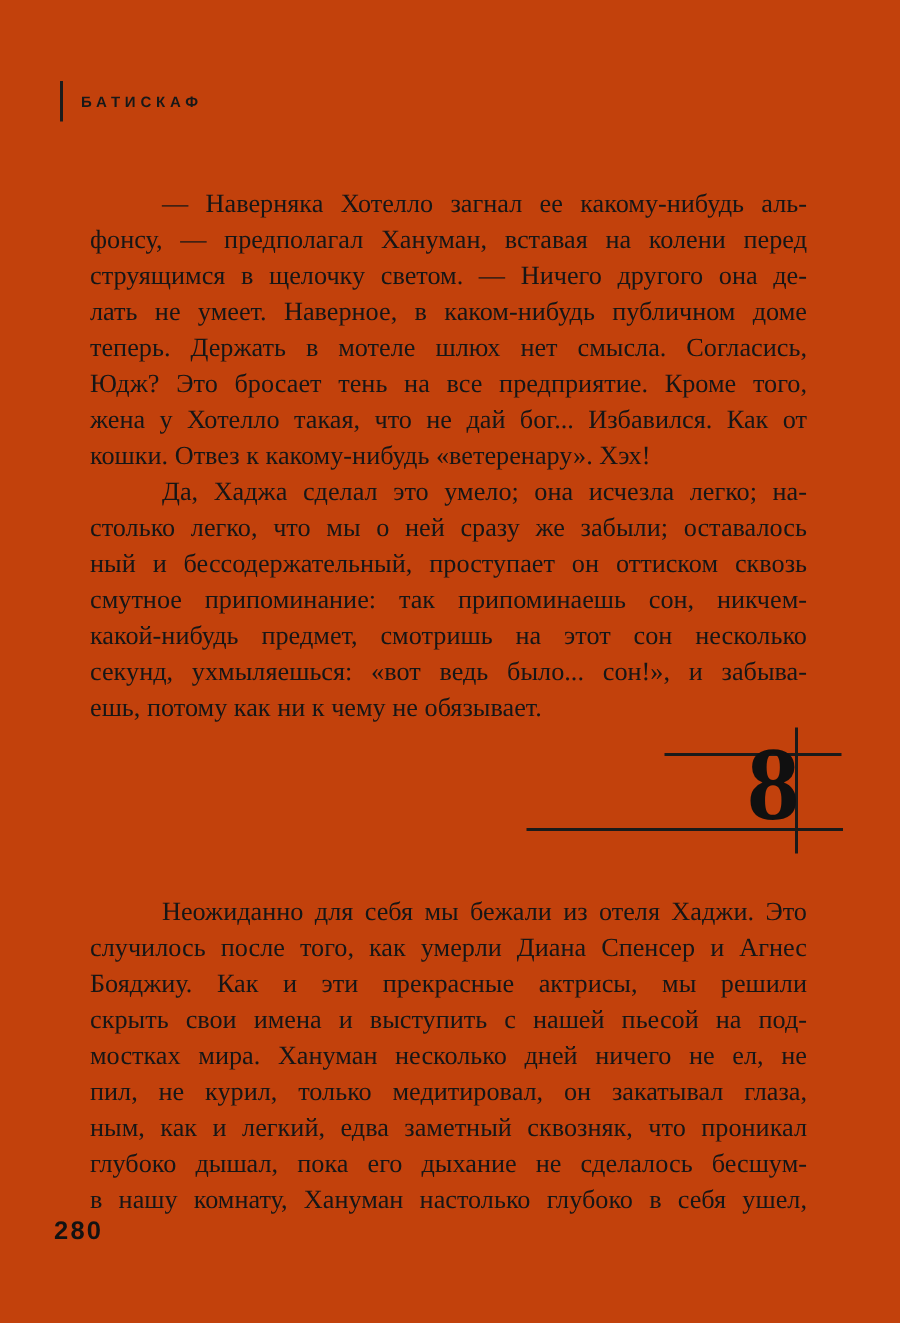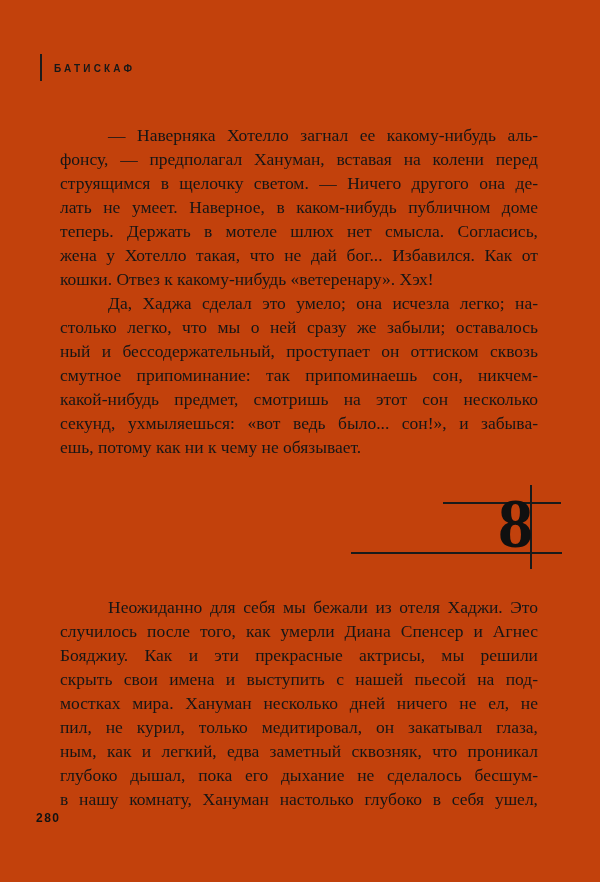--- a/index.html
+++ b/index.html
@@ -74,21 +74,21 @@
     color: #101010;
   }
 
   
   .page-number {
     position: absolute;
     left: 36px;
     top: 811px;
     font-family: "Liberation Sans", sans-serif;
     font-weight: bold;
-    font-size: 12px;
+    font-size: 17px;
     letter-spacing: 1.5px;
     color: #121212;
   }
 </style>
 </head>
 <body>
 
 <div class="page">
 
   <div class="running-header">
@@ -96,20 +96,21 @@
     <span class="book-title">БАТИСКАФ</span>
   </div>
 
   <div class="text-block text-block-upper">
     <div class="paragraph">
       <div class="line indent">— Наверняка Хотелло загнал ее какому-нибудь аль-</div>
       <div class="line">фонсу, — предполагал Хануман, вставая на колени перед</div>
       <div class="line">струящимся в щелочку светом. — Ничего другого она де-</div>
       <div class="line">лать не умеет. Наверное, в каком-нибудь публичном доме</div>
       <div class="line">теперь. Держать в мотеле шлюх нет смысла. Согласись,</div>
+      <div class="line">Юдж? Это бросает тень на все предприятие. Кроме того,</div>
       <div class="line">жена у Хотелло такая, что не дай бог... Избавился. Как от</div>
       <div class="line last">кошки. Отвез к какому-нибудь «ветеренару». Хэх!</div>
     </div>
     <div class="paragraph">
       <div class="line indent">Да, Хаджа сделал это умело; она исчезла легко; на-</div>
       <div class="line">столько легко, что мы о ней сразу же забыли; оставалось</div>
       <div class="line">ный и бессодержательный, проступает он оттиском сквозь</div>
       <div class="line">смутное припоминание: так припоминаешь сон, никчем-</div>
       <div class="line">какой-нибудь предмет, смотришь на этот сон несколько</div>
       <div class="line">секунд, ухмыляешься: «вот ведь было... сон!», и забыва-</div>

